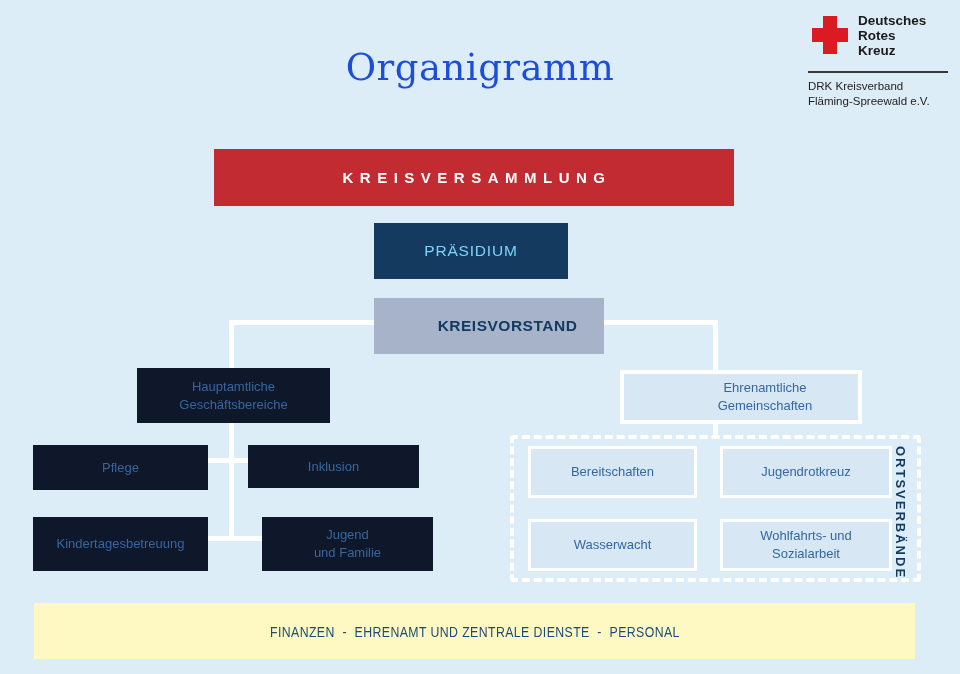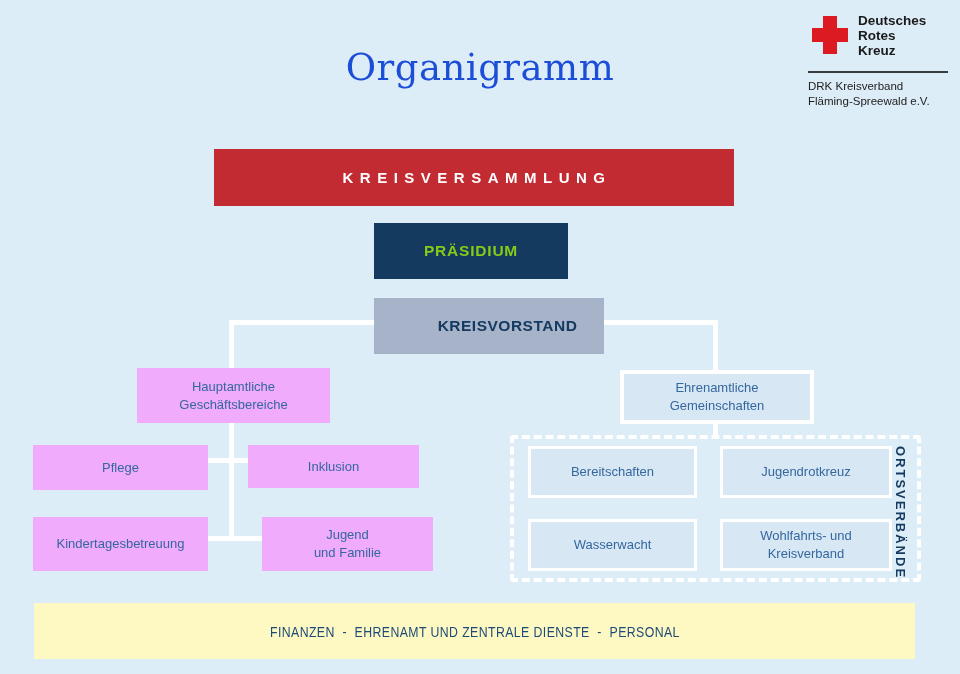--- a/index.html
+++ b/index.html
@@ -21,23 +21,23 @@
   .cross .h{position:absolute;left:0;top:12px;width:36px;height:14px;background:#dc1a22;}
   .brand{position:absolute;left:52px;top:0;font-size:13.5px;font-weight:bold;color:#1a1a1a;line-height:15px;white-space:pre-line;}
   .logo-rule{position:absolute;left:2px;top:58px;width:140px;height:2px;background:#3a3a3a;}
   .org-name{position:absolute;left:2px;top:66px;font-size:11.5px;color:#222;line-height:14.5px;white-space:pre-line;}
   
   .line{position:absolute;background:#ffffff;}
   
   .node{position:absolute;display:flex;align-items:center;justify-content:center;
         text-align:center;white-space:pre-line;}
   .red-node{background:#c32b33;color:#fff;font-weight:bold;font-size:15px;letter-spacing:6.5px;padding-left:6px;}
-  .navy-node{background:#143a60;color:#84cc16;font-weight:bold;font-size:15.5px;letter-spacing:0.8px;}
+  .navy-node{background:#143a60;color:#7dd3fc;font-weight:normal;font-size:15.5px;letter-spacing:0.8px;}
   .steel-node{background:#a7b3c8;color:#143a60;font-weight:bold;font-size:15.5px;letter-spacing:0.5px;padding-left:37px;}
-  .white-node{background:#f0abfc;color:#35679f;font-size:13px;line-height:18px;}
+  .white-node{background:#0f172a;color:#35679f;font-size:13px;line-height:18px;}
   .panel-node{background:#d7e8f4;border:3px solid #ffffff;color:#35679f;font-size:13px;line-height:18px;}
   .dashed-frame{position:absolute;border:4px dashed #ffffff;border-radius:4px;}
   .vertical-label{
     position:absolute;writing-mode:vertical-rl;text-orientation:mixed;
     font-weight:bold;font-size:13px;letter-spacing:2px;color:#143a60;
   }
   .footer-bar{position:absolute;left:34px;top:603px;width:881px;height:56px;background:#fef9c3;
               display:flex;align-items:center;justify-content:center;}
   .footer-bar span{color:#1d4a77;font-size:15px;letter-spacing:0.5px;white-space:pre;
                    transform:scaleX(0.82);transform-origin:center;}
@@ -74,29 +74,29 @@
   <div class="node steel-node" style="left:374px;top:298px;width:193px;height:56px;">KREISVORSTAND</div>
 
   <div class="node white-node" style="left:137px;top:368px;width:193px;height:55px;">Hauptamtliche
 Geschäftsbereiche</div>
   <div class="node white-node" style="left:33px;top:445px;width:175px;height:45px;">Pflege</div>
   <div class="node white-node" style="left:248px;top:445px;width:171px;height:43px;">Inklusion</div>
   <div class="node white-node" style="left:33px;top:517px;width:175px;height:54px;">Kindertagesbetreuung</div>
   <div class="node white-node" style="left:262px;top:517px;width:171px;height:54px;">Jugend
 und Familie</div>
 
-  <div class="node panel-node" style="left:620px;top:370px;width:186px;height:46px;border-width:4px;">Ehrenamtliche
+  <div class="node panel-node" style="left:620px;top:370px;width:186px;height:46px;border-width:4px;padding-left:48px;">Ehrenamtliche
 Gemeinschaften</div>
 
   <div class="dashed-frame" style="left:510px;top:435px;width:403px;height:139px;"></div>
   <div class="vertical-label" style="left:893px;top:446px;height:126px;">ORTSVERBÄNDE</div>
 
   <div class="node panel-node" style="left:528px;top:446px;width:163px;height:46px;">Bereitschaften</div>
   <div class="node panel-node" style="left:720px;top:446px;width:166px;height:46px;">Jugendrotkreuz</div>
   <div class="node panel-node" style="left:528px;top:519px;width:163px;height:46px;">Wasserwacht</div>
   <div class="node panel-node" style="left:720px;top:519px;width:166px;height:46px;">Wohlfahrts- und
-Kreisverband</div>
+Sozialarbeit</div>
 
   <div class="footer-bar">
     <span>FINANZEN  -  EHRENAMT UND ZENTRALE DIENSTE  -  PERSONAL</span>
   </div>
 
 </div>
 
 </body></html>

